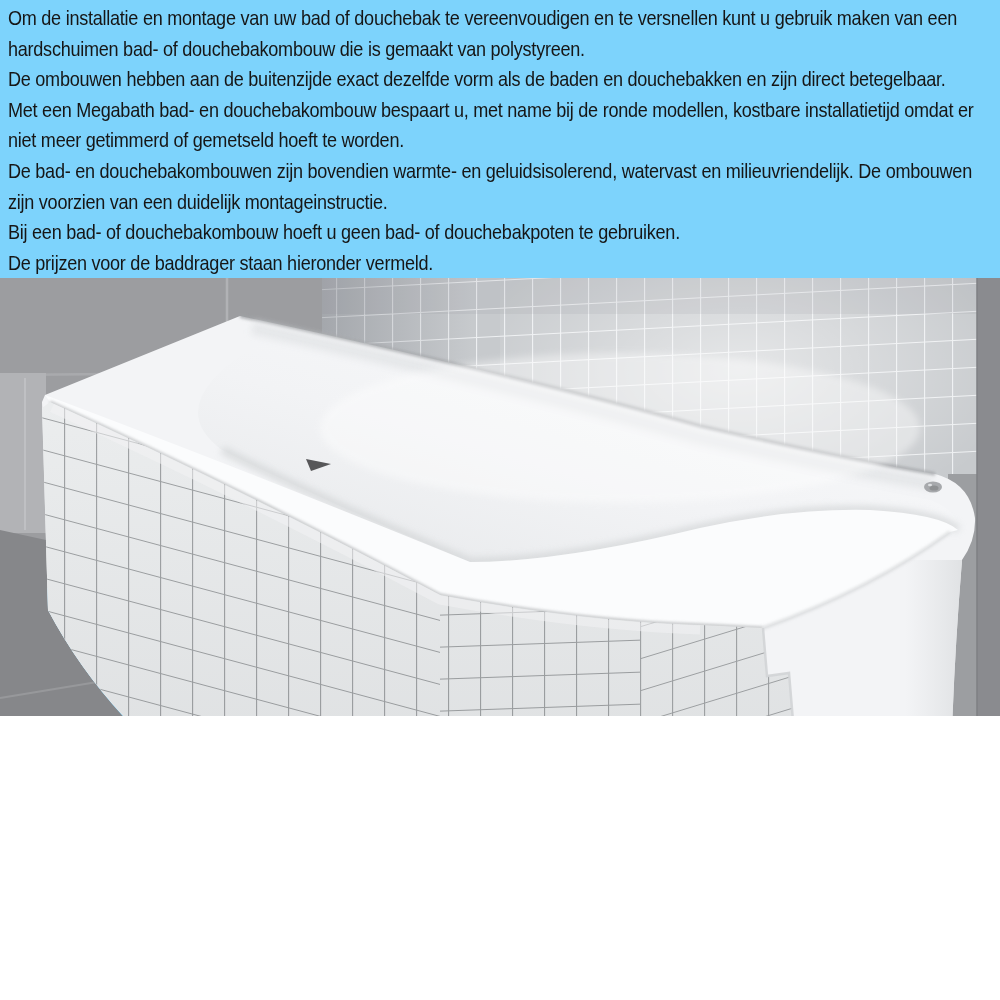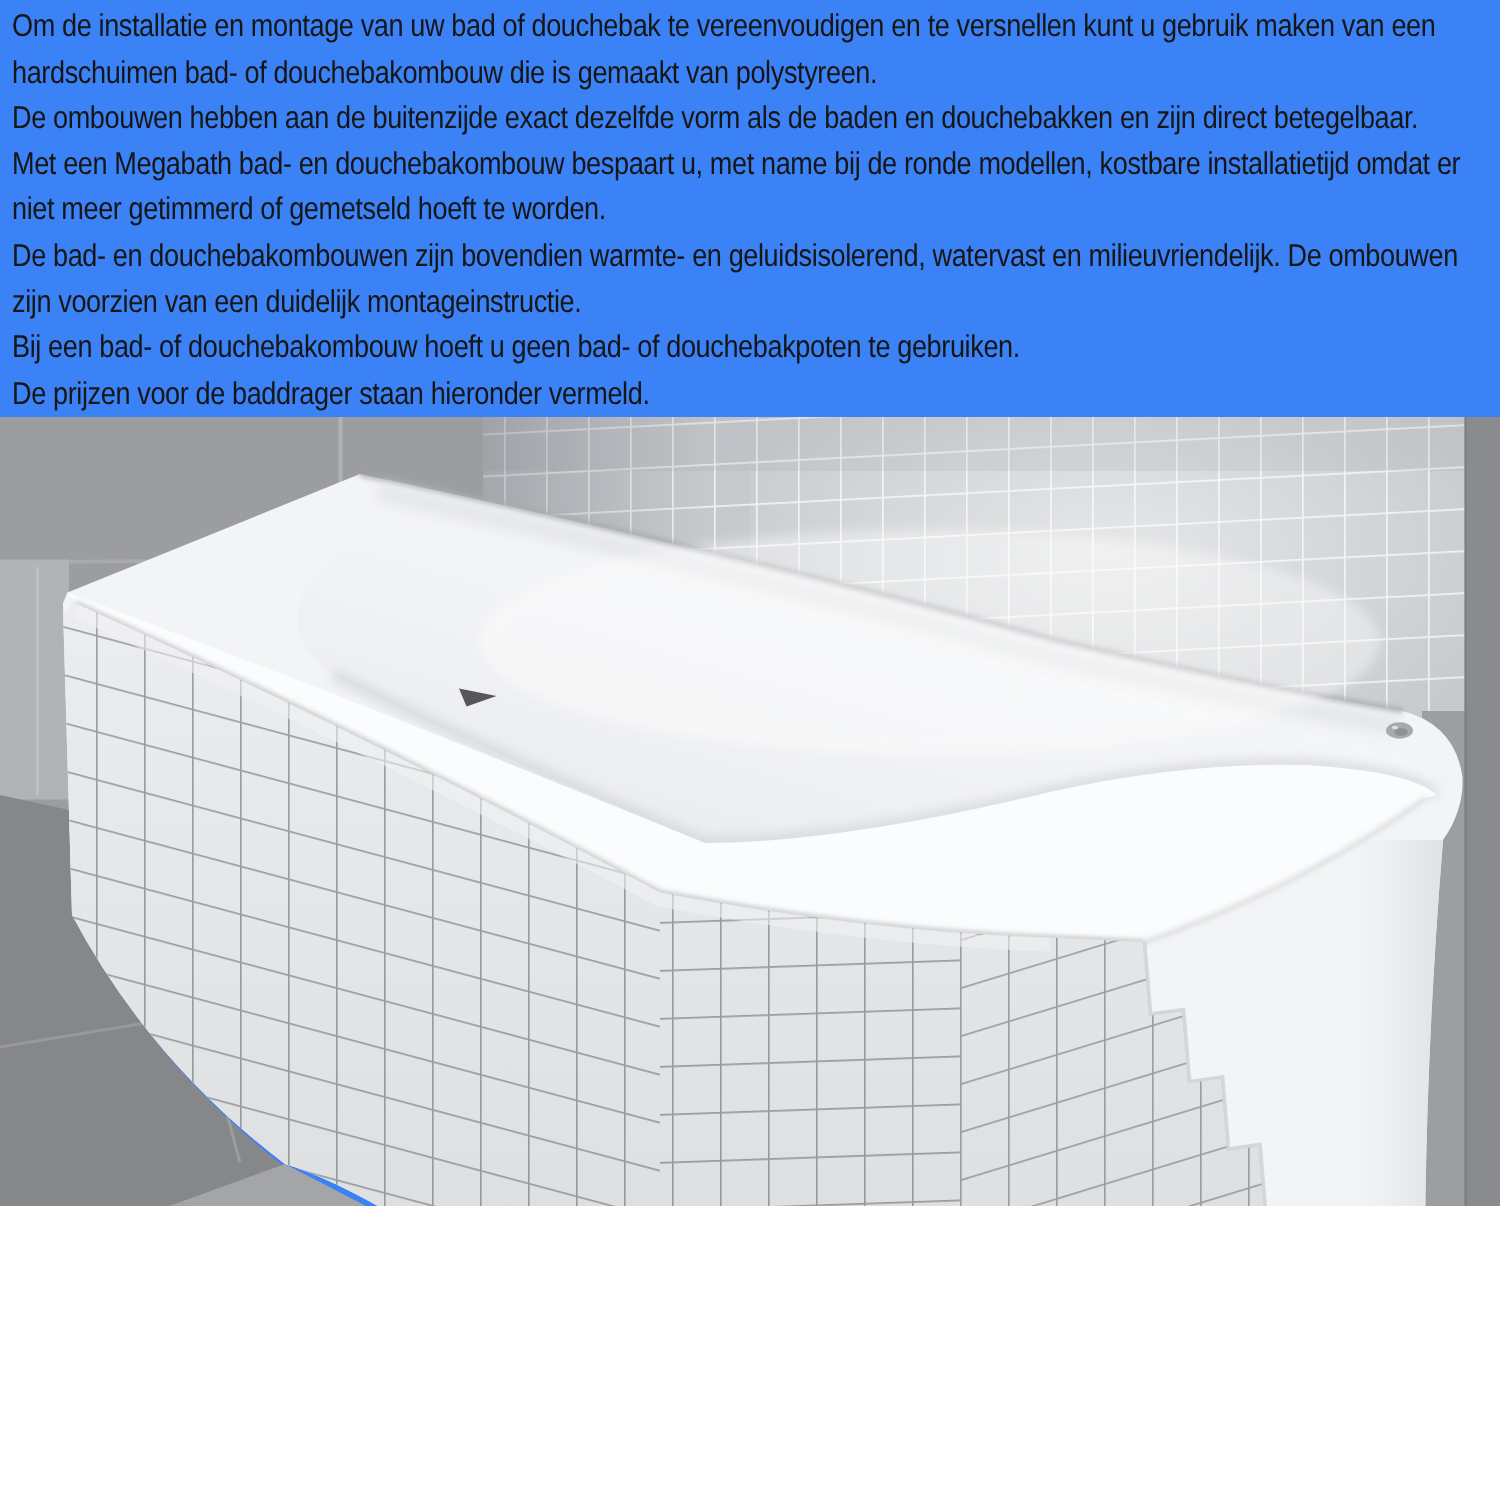--- a/index.html
+++ b/index.html
@@ -1,16 +1,16 @@
 <!DOCTYPE html>
 <html><head>
 <meta charset="utf-8">
 <style>
   html,body{margin:0;padding:0;background:#ffffff;}
-  .canvas{position:relative;width:1000px;height:804px;background:#3b82f6;overflow:hidden;
+  .canvas{position:relative;width:1000px;height:716px;background:#7dd3fc;overflow:hidden;
           font-family:"Liberation Sans","DejaVu Sans",sans-serif;}
   .text-block{position:absolute;top:3px;left:8px;right:0;}
   .text-line{white-space:nowrap;transform:scaleX(0.86);transform-origin:0 50%;
              font-size:21px;line-height:30.6px;font-weight:500;letter-spacing:-0.3px;
              color:#161616;}
   .photo{position:absolute;top:278px;left:0;width:1000px;height:722px;}
   .photo svg{display:block;width:1000px;height:722px;}
 </style>
 </head>
 <body>

